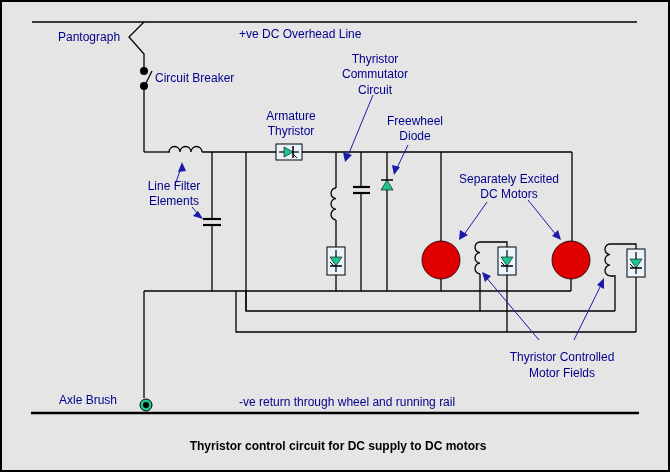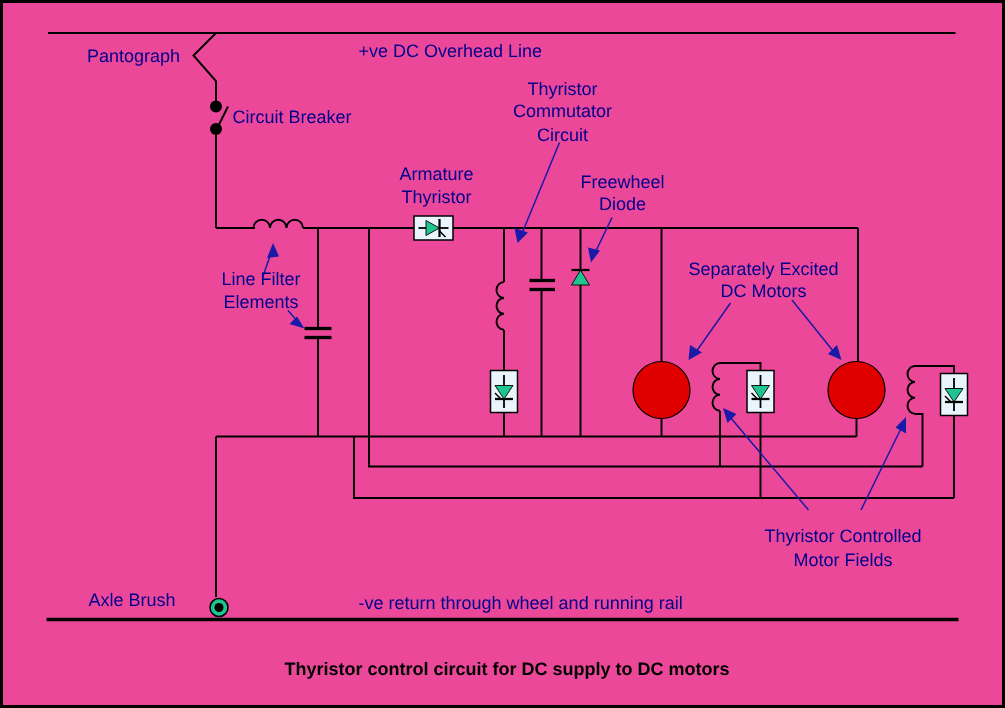--- a/index.html
+++ b/index.html
@@ -1,20 +1,20 @@
 <!DOCTYPE html>
 <html><head>
 <meta charset="utf-8">
 <style>
   html, body { margin: 0; padding: 0; background: #ffffff; }
   #stage {
     position: relative;
     width: 670px; height: 472px;
     box-sizing: border-box;
-    background: #ec4899;
+    background: #e5e5e5;
     border: 2px solid #000000;
     overflow: hidden;
   }
   svg { position: absolute; left: 0; top: 0; }
   .lbl {
     font-family: "Liberation Sans", sans-serif;
     font-size: 12px;
     fill: #00008b;
   }
   .caption {

